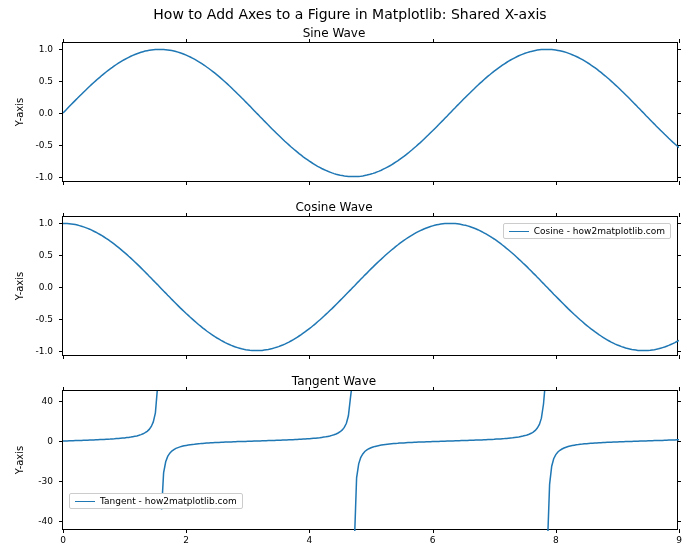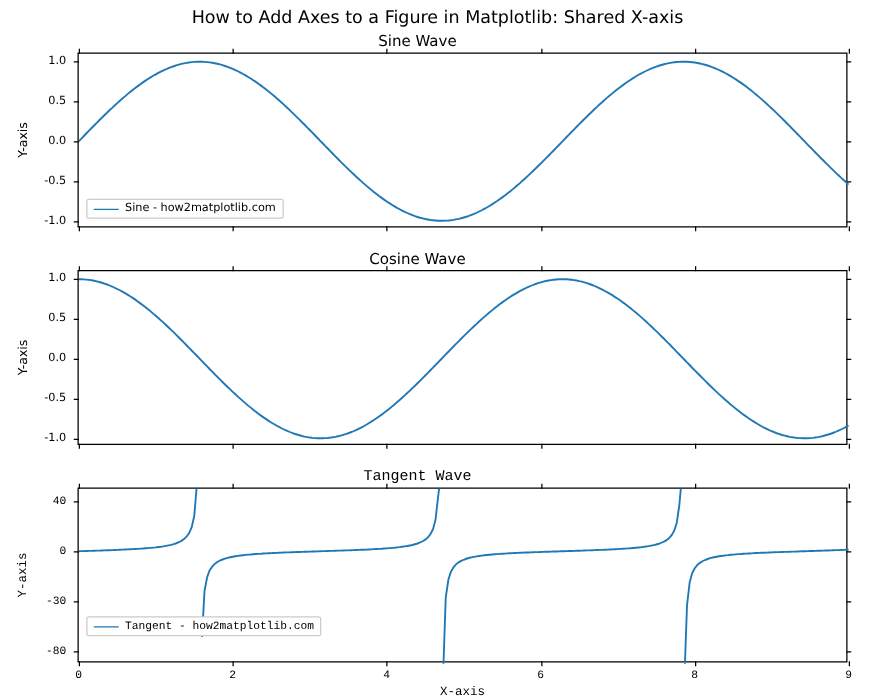--- a/index.html
+++ b/index.html
@@ -169,24 +169,20 @@
           <div class="tick-mark-x" style="left: 616px;"></div>
           <div class="tick-mark-x-t" style="left: 616px;"></div>
           <svg class="curve" width="616" height="140">
             <defs>
               <clipPath id="clip0">
                 <rect x="0" y="0" width="616" height="140"></rect>
               </clipPath>
             </defs>
             <path d="M0.0,70.0 L2.1,67.9 L4.1,65.8 L6.2,63.6 L8.2,61.5 L10.3,59.4 L12.3,57.4 L14.4,55.3 L16.4,53.2 L18.5,51.2 L20.5,49.2 L22.6,47.2 L24.6,45.2 L26.7,43.3 L28.7,41.4 L30.8,39.5 L32.9,37.6 L34.9,35.8 L37.0,34.1 L39.0,32.3 L41.1,30.6 L43.1,29.0 L45.2,27.4 L47.2,25.9 L49.3,24.4 L51.3,22.9 L53.4,21.5 L55.4,20.2 L57.5,18.9 L59.5,17.6 L61.6,16.5 L63.7,15.3 L65.7,14.3 L67.8,13.3 L69.8,12.4 L71.9,11.5 L73.9,10.7 L76.0,10.0 L78.0,9.3 L80.1,8.7 L82.1,8.1 L84.2,7.7 L86.2,7.3 L88.3,7.0 L90.3,6.7 L92.4,6.5 L94.5,6.4 L96.5,6.4 L98.6,6.4 L100.6,6.5 L102.7,6.7 L104.7,6.9 L106.8,7.2 L108.8,7.6 L110.9,8.0 L112.9,8.5 L115.0,9.1 L117.0,9.8 L119.1,10.5 L121.1,11.3 L123.2,12.1 L125.3,13.1 L127.3,14.0 L129.4,15.1 L131.4,16.2 L133.5,17.3 L135.5,18.6 L137.6,19.8 L139.6,21.2 L141.7,22.5 L143.7,24.0 L145.8,25.5 L147.8,27.0 L149.9,28.6 L151.9,30.2 L154.0,31.9 L156.1,33.6 L158.1,35.4 L160.2,37.2 L162.2,39.0 L164.3,40.9 L166.3,42.8 L168.4,44.7 L170.4,46.7 L172.5,48.7 L174.5,50.7 L176.6,52.7 L178.6,54.8 L180.7,56.8 L182.7,58.9 L184.8,61.0 L186.9,63.1 L188.9,65.2 L191.0,67.4 L193.0,69.5 L195.1,71.6 L197.1,73.7 L199.2,75.8 L201.2,77.9 L203.3,80.0 L205.3,82.1 L207.4,84.2 L209.4,86.3 L211.5,88.3 L213.5,90.3 L215.6,92.3 L217.7,94.3 L219.7,96.2 L221.8,98.2 L223.8,100.0 L225.9,101.9 L227.9,103.7 L230.0,105.5 L232.0,107.2 L234.1,108.9 L236.1,110.6 L238.2,112.2 L240.2,113.8 L242.3,115.3 L244.3,116.7 L246.4,118.2 L248.5,119.5 L250.5,120.8 L252.6,122.1 L254.6,123.3 L256.7,124.4 L258.7,125.5 L260.8,126.5 L262.8,127.4 L264.9,128.3 L266.9,129.1 L269.0,129.9 L271.0,130.6 L273.1,131.2 L275.1,131.7 L277.2,132.2 L279.3,132.6 L281.3,133.0 L283.4,133.2 L285.4,133.4 L287.5,133.6 L289.5,133.6 L291.6,133.6 L293.6,133.5 L295.7,133.4 L297.7,133.2 L299.8,132.9 L301.8,132.5 L303.9,132.1 L305.9,131.6 L308.0,131.0 L310.1,130.4 L312.1,129.7 L314.2,128.9 L316.2,128.1 L318.3,127.2 L320.3,126.2 L322.4,125.2 L324.4,124.1 L326.5,123.0 L328.5,121.8 L330.6,120.5 L332.6,119.2 L334.7,117.8 L336.7,116.4 L338.8,114.9 L340.9,113.4 L342.9,111.8 L345.0,110.2 L347.0,108.5 L349.1,106.8 L351.1,105.0 L353.2,103.3 L355.2,101.4 L357.3,99.6 L359.3,97.7 L361.4,95.7 L363.4,93.8 L365.5,91.8 L367.5,89.8 L369.6,87.8 L371.7,85.7 L373.7,83.7 L375.8,81.6 L377.8,79.5 L379.9,77.4 L381.9,75.3 L384.0,73.2 L386.0,71.1 L388.1,68.9 L390.1,66.8 L392.2,64.7 L394.2,62.6 L396.3,60.5 L398.3,58.4 L400.4,56.3 L402.5,54.2 L404.5,52.2 L406.6,50.2 L408.6,48.2 L410.7,46.2 L412.7,44.2 L414.8,42.3 L416.8,40.4 L418.9,38.6 L420.9,36.7 L423.0,34.9 L425.0,33.2 L427.1,31.5 L429.1,29.8 L431.2,28.2 L433.3,26.6 L435.3,25.1 L437.4,23.6 L439.4,22.2 L441.5,20.8 L443.5,19.5 L445.6,18.2 L447.6,17.0 L449.7,15.9 L451.7,14.8 L453.8,13.8 L455.8,12.8 L457.9,11.9 L459.9,11.1 L462.0,10.3 L464.1,9.6 L466.1,9.0 L468.2,8.4 L470.2,7.9 L472.3,7.5 L474.3,7.1 L476.4,6.8 L478.4,6.6 L480.5,6.5 L482.5,6.4 L484.6,6.4 L486.6,6.4 L488.7,6.6 L490.7,6.8 L492.8,7.0 L494.9,7.4 L496.9,7.8 L499.0,8.3 L501.0,8.8 L503.1,9.4 L505.1,10.1 L507.2,10.9 L509.2,11.7 L511.3,12.6 L513.3,13.5 L515.4,14.5 L517.4,15.6 L519.5,16.7 L521.5,17.9 L523.6,19.2 L525.7,20.5 L527.7,21.9 L529.8,23.3 L531.8,24.7 L533.9,26.2 L535.9,27.8 L538.0,29.4 L540.0,31.1 L542.1,32.8 L544.1,34.5 L546.2,36.3 L548.2,38.1 L550.3,40.0 L552.3,41.9 L554.4,43.8 L556.5,45.7 L558.5,47.7 L560.6,49.7 L562.6,51.7 L564.7,53.8 L566.7,55.8 L568.8,57.9 L570.8,60.0 L572.9,62.1 L574.9,64.2 L577.0,66.3 L579.0,68.4 L581.1,70.5 L583.1,72.7 L585.2,74.8 L587.3,76.9 L589.3,79.0 L591.4,81.1 L593.4,83.2 L595.5,85.2 L597.5,87.3 L599.6,89.3 L601.6,91.3 L603.7,93.3 L605.7,95.3 L607.8,97.2 L609.8,99.1 L611.9,101.0 L613.9,102.8 L616.0,104.6" stroke="#1f77b4" stroke-width="1.5" fill="none" clip-path="url(#clip0)"></path>
           </svg>
-          <div class="legend" style="left: 6px; bottom: 6px;">
-            <div class="legend-line"></div>
-            <span>Sine - how2matplotlib.com</span>
-          </div>
         </div>
       </div>
       <div class="panel" style="top: 216px; height: 140px;">
         <div class="panel-title">Cosine Wave</div>
         <div class="plot-area" style="height: 140px;">
           <div class="ylabel">Y-axis</div>
           <div class="tick-label-y" style="top: 133.636px;">-1.0</div>
           <div class="tick-mark-y" style="top: 133.636px;"></div>
           <div class="tick-mark-y-r" style="top: 133.636px;"></div>
           <div class="tick-label-y" style="top: 101.818px;">-0.5</div>
@@ -214,27 +210,31 @@
           <div class="tick-mark-x" style="left: 616px;"></div>
           <div class="tick-mark-x-t" style="left: 616px;"></div>
           <svg class="curve" width="616" height="140">
             <defs>
               <clipPath id="clip1">
                 <rect x="0" y="0" width="616" height="140"></rect>
               </clipPath>
             </defs>
             <path d="M0.0,6.4 L2.1,6.4 L4.1,6.5 L6.2,6.7 L8.2,6.9 L10.3,7.2 L12.3,7.6 L14.4,8.1 L16.4,8.6 L18.5,9.2 L20.5,9.9 L22.6,10.6 L24.6,11.4 L26.7,12.2 L28.7,13.2 L30.8,14.2 L32.9,15.2 L34.9,16.3 L37.0,17.5 L39.0,18.7 L41.1,20.0 L43.1,21.3 L45.2,22.7 L47.2,24.2 L49.3,25.7 L51.3,27.2 L53.4,28.8 L55.4,30.4 L57.5,32.1 L59.5,33.9 L61.6,35.6 L63.7,37.4 L65.7,39.3 L67.8,41.1 L69.8,43.0 L71.9,45.0 L73.9,46.9 L76.0,48.9 L78.0,50.9 L80.1,53.0 L82.1,55.0 L84.2,57.1 L86.2,59.2 L88.3,61.3 L90.3,63.4 L92.4,65.5 L94.5,67.6 L96.5,69.7 L98.6,71.9 L100.6,74.0 L102.7,76.1 L104.7,78.2 L106.8,80.3 L108.8,82.4 L110.9,84.5 L112.9,86.5 L115.0,88.6 L117.0,90.6 L119.1,92.6 L121.1,94.5 L123.2,96.5 L125.3,98.4 L127.3,100.3 L129.4,102.1 L131.4,103.9 L133.5,105.7 L135.5,107.5 L137.6,109.1 L139.6,110.8 L141.7,112.4 L143.7,114.0 L145.8,115.5 L147.8,116.9 L149.9,118.3 L151.9,119.7 L154.0,121.0 L156.1,122.2 L158.1,123.4 L160.2,124.5 L162.2,125.6 L164.3,126.6 L166.3,127.5 L168.4,128.4 L170.4,129.2 L172.5,130.0 L174.5,130.6 L176.6,131.2 L178.6,131.8 L180.7,132.3 L182.7,132.7 L184.8,133.0 L186.9,133.3 L188.9,133.5 L191.0,133.6 L193.0,133.6 L195.1,133.6 L197.1,133.5 L199.2,133.4 L201.2,133.1 L203.3,132.8 L205.3,132.5 L207.4,132.0 L209.4,131.5 L211.5,130.9 L213.5,130.3 L215.6,129.6 L217.7,128.8 L219.7,128.0 L221.8,127.1 L223.8,126.1 L225.9,125.1 L227.9,124.0 L230.0,122.8 L232.0,121.6 L234.1,120.3 L236.1,119.0 L238.2,117.6 L240.2,116.2 L242.3,114.7 L244.3,113.2 L246.4,111.6 L248.5,110.0 L250.5,108.3 L252.6,106.6 L254.6,104.8 L256.7,103.0 L258.7,101.2 L260.8,99.3 L262.8,97.4 L264.9,95.5 L266.9,93.5 L269.0,91.6 L271.0,89.6 L273.1,87.5 L275.1,85.5 L277.2,83.4 L279.3,81.3 L281.3,79.2 L283.4,77.1 L285.4,75.0 L287.5,72.9 L289.5,70.8 L291.6,68.7 L293.6,66.5 L295.7,64.4 L297.7,62.3 L299.8,60.2 L301.8,58.1 L303.9,56.1 L305.9,54.0 L308.0,51.9 L310.1,49.9 L312.1,47.9 L314.2,45.9 L316.2,44.0 L318.3,42.1 L320.3,40.2 L322.4,38.3 L324.4,36.5 L326.5,34.7 L328.5,33.0 L330.6,31.3 L332.6,29.6 L334.7,28.0 L336.7,26.4 L338.8,24.9 L340.9,23.4 L342.9,22.0 L345.0,20.6 L347.0,19.3 L349.1,18.1 L351.1,16.9 L353.2,15.7 L355.2,14.7 L357.3,13.6 L359.3,12.7 L361.4,11.8 L363.4,11.0 L365.5,10.2 L367.5,9.5 L369.6,8.9 L371.7,8.3 L373.7,7.8 L375.8,7.4 L377.8,7.1 L379.9,6.8 L381.9,6.6 L384.0,6.4 L386.0,6.4 L388.1,6.4 L390.1,6.4 L392.2,6.6 L394.2,6.8 L396.3,7.1 L398.3,7.4 L400.4,7.9 L402.5,8.3 L404.5,8.9 L406.6,9.5 L408.6,10.2 L410.7,11.0 L412.7,11.8 L414.8,12.7 L416.8,13.7 L418.9,14.7 L420.9,15.8 L423.0,16.9 L425.0,18.1 L427.1,19.3 L429.1,20.7 L431.2,22.0 L433.3,23.4 L435.3,24.9 L437.4,26.4 L439.4,28.0 L441.5,29.6 L443.5,31.3 L445.6,33.0 L447.6,34.7 L449.7,36.5 L451.7,38.3 L453.8,40.2 L455.8,42.1 L457.9,44.0 L459.9,46.0 L462.0,47.9 L464.1,49.9 L466.1,52.0 L468.2,54.0 L470.2,56.1 L472.3,58.1 L474.3,60.2 L476.4,62.3 L478.4,64.5 L480.5,66.6 L482.5,68.7 L484.6,70.8 L486.6,72.9 L488.7,75.0 L490.7,77.2 L492.8,79.3 L494.9,81.4 L496.9,83.4 L499.0,85.5 L501.0,87.5 L503.1,89.6 L505.1,91.6 L507.2,93.6 L509.2,95.5 L511.3,97.5 L513.3,99.3 L515.4,101.2 L517.4,103.0 L519.5,104.8 L521.5,106.6 L523.6,108.3 L525.7,110.0 L527.7,111.6 L529.8,113.2 L531.8,114.7 L533.9,116.2 L535.9,117.6 L538.0,119.0 L540.0,120.3 L542.1,121.6 L544.1,122.8 L546.2,124.0 L548.2,125.1 L550.3,126.1 L552.3,127.1 L554.4,128.0 L556.5,128.8 L558.5,129.6 L560.6,130.3 L562.6,131.0 L564.7,131.5 L566.7,132.0 L568.8,132.5 L570.8,132.8 L572.9,133.1 L574.9,133.4 L577.0,133.5 L579.0,133.6 L581.1,133.6 L583.1,133.6 L585.2,133.5 L587.3,133.3 L589.3,133.0 L591.4,132.7 L593.4,132.3 L595.5,131.8 L597.5,131.2 L599.6,130.6 L601.6,130.0 L603.7,129.2 L605.7,128.4 L607.8,127.5 L609.8,126.6 L611.9,125.6 L613.9,124.5 L616.0,123.4" stroke="#1f77b4" stroke-width="1.5" fill="none" clip-path="url(#clip1)"></path>
           </svg>
+          <div class="legend" style="right: 6px; top: 6px;">
+            <div class="legend-line"></div>
+            <span>Cosine - how2matplotlib.com</span>
+          </div>
         </div>
       </div>
-      <div class="panel" style="top: 390px; height: 140px; font-family: Liberation Mono, monospace;">
+      <div class="panel" style="top: 390px; height: 140px;">
         <div class="panel-title">Tangent Wave</div>
         <div class="plot-area" style="height: 140px;">
           <div class="ylabel">Y-axis</div>
-          <div class="tick-label-y" style="top: 130px;">-80</div>
+          <div class="tick-label-y" style="top: 130px;">-40</div>
           <div class="tick-mark-y" style="top: 130px;"></div>
           <div class="tick-mark-y-r" style="top: 130px;"></div>
           <div class="tick-label-y" style="top: 90px;">-30</div>
           <div class="tick-mark-y" style="top: 90px;"></div>
           <div class="tick-mark-y-r" style="top: 90px;"></div>
           <div class="tick-label-y" style="top: 50px;">0</div>
           <div class="tick-mark-y" style="top: 50px;"></div>
           <div class="tick-mark-y-r" style="top: 50px;"></div>
           <div class="tick-label-y" style="top: 10px;">40</div>
           <div class="tick-mark-y" style="top: 10px;"></div>
@@ -250,21 +250,20 @@
           <div class="tick-label-x" style="left: 246.4px;">4</div>
           <div class="tick-mark-x" style="left: 369.6px;"></div>
           <div class="tick-mark-x-t" style="left: 369.6px;"></div>
           <div class="tick-label-x" style="left: 369.6px;">6</div>
           <div class="tick-mark-x" style="left: 492.8px;"></div>
           <div class="tick-mark-x-t" style="left: 492.8px;"></div>
           <div class="tick-label-x" style="left: 492.8px;">8</div>
           <div class="tick-mark-x" style="left: 616px;"></div>
           <div class="tick-mark-x-t" style="left: 616px;"></div>
           <div class="tick-label-x" style="left: 616px;">9</div>
-          <div class="xlabel">X-axis</div>
           <svg class="curve" width="616" height="140">
             <defs>
               <clipPath id="clip2">
                 <rect x="0" y="0" width="616" height="140"></rect>
               </clipPath>
             </defs>
             <path d="M0.0,50.0 L2.1,49.9 L4.1,49.9 L6.2,49.8 L8.2,49.7 L10.3,49.7 L12.3,49.6 L14.4,49.5 L16.4,49.5 L18.5,49.4 L20.5,49.3 L22.6,49.2 L24.6,49.2 L26.7,49.1 L28.7,49.0 L30.8,48.9 L32.9,48.8 L34.9,48.7 L37.0,48.6 L39.0,48.5 L41.1,48.4 L43.1,48.3 L45.2,48.2 L47.2,48.1 L49.3,47.9 L51.3,47.8 L53.4,47.6 L55.4,47.5 L57.5,47.3 L59.5,47.1 L61.6,46.9 L63.7,46.6 L65.7,46.4 L67.8,46.1 L69.8,45.7 L71.9,45.3 L73.9,44.9 L76.0,44.3 L78.0,43.6 L80.1,42.8 L82.1,41.7 L84.2,40.3 L86.2,38.4 L88.3,35.5 L90.3,30.9 L92.4,21.8 L94.5,-3.4 M96.5,-10.0 M98.6,118.5 L100.6,81.9 L102.7,70.8 L104.7,65.4 L106.8,62.2 L108.8,60.1 L110.9,58.6 L112.9,57.4 L115.0,56.6 L117.0,55.9 L119.1,55.3 L121.1,54.8 L123.2,54.4 L125.3,54.0 L127.3,53.7 L129.4,53.4 L131.4,53.2 L133.5,52.9 L135.5,52.7 L137.6,52.6 L139.6,52.4 L141.7,52.2 L143.7,52.1 L145.8,52.0 L147.8,51.8 L149.9,51.7 L151.9,51.6 L154.0,51.5 L156.1,51.4 L158.1,51.3 L160.2,51.2 L162.2,51.1 L164.3,51.0 L166.3,50.9 L168.4,50.9 L170.4,50.8 L172.5,50.7 L174.5,50.6 L176.6,50.6 L178.6,50.5 L180.7,50.4 L182.7,50.4 L184.8,50.3 L186.9,50.2 L188.9,50.2 L191.0,50.1 L193.0,50.0 L195.1,49.9 L197.1,49.9 L199.2,49.8 L201.2,49.7 L203.3,49.7 L205.3,49.6 L207.4,49.5 L209.4,49.5 L211.5,49.4 L213.5,49.3 L215.6,49.3 L217.7,49.2 L219.7,49.1 L221.8,49.0 L223.8,48.9 L225.9,48.8 L227.9,48.8 L230.0,48.7 L232.0,48.6 L234.1,48.5 L236.1,48.3 L238.2,48.2 L240.2,48.1 L242.3,48.0 L244.3,47.8 L246.4,47.7 L248.5,47.5 L250.5,47.3 L252.6,47.2 L254.6,46.9 L256.7,46.7 L258.7,46.4 L260.8,46.1 L262.8,45.8 L264.9,45.4 L266.9,45.0 L269.0,44.4 L271.0,43.8 L273.1,43.0 L275.1,42.0 L277.2,40.7 L279.3,38.9 L281.3,36.4 L283.4,32.3 L285.4,24.8 L287.5,6.3 L289.5,-10.0 M291.6,145.5 L293.6,86.8 L295.7,72.8 L297.7,66.5 L299.8,62.9 L301.8,60.5 L303.9,58.9 L305.9,57.7 L308.0,56.8 L310.1,56.0 L312.1,55.4 L314.2,54.9 L316.2,54.5 L318.3,54.1 L320.3,53.8 L322.4,53.5 L324.4,53.2 L326.5,53.0 L328.5,52.8 L330.6,52.6 L332.6,52.4 L334.7,52.3 L336.7,52.1 L338.8,52.0 L340.9,51.9 L342.9,51.7 L345.0,51.6 L347.0,51.5 L349.1,51.4 L351.1,51.3 L353.2,51.2 L355.2,51.1 L357.3,51.0 L359.3,51.0 L361.4,50.9 L363.4,50.8 L365.5,50.7 L367.5,50.7 L369.6,50.6 L371.7,50.5 L373.7,50.4 L375.8,50.4 L377.8,50.3 L379.9,50.2 L381.9,50.2 L384.0,50.1 L386.0,50.0 L388.1,50.0 L390.1,49.9 L392.2,49.8 L394.2,49.8 L396.3,49.7 L398.3,49.6 L400.4,49.6 L402.5,49.5 L404.5,49.4 L406.6,49.3 L408.6,49.3 L410.7,49.2 L412.7,49.1 L414.8,49.0 L416.8,48.9 L418.9,48.9 L420.9,48.8 L423.0,48.7 L425.0,48.6 L427.1,48.5 L429.1,48.4 L431.2,48.3 L433.3,48.1 L435.3,48.0 L437.4,47.9 L439.4,47.7 L441.5,47.6 L443.5,47.4 L445.6,47.2 L447.6,47.0 L449.7,46.8 L451.7,46.5 L453.8,46.2 L455.8,45.9 L457.9,45.5 L459.9,45.1 L462.0,44.6 L464.1,44.0 L466.1,43.2 L468.2,42.3 L470.2,41.1 L472.3,39.4 L474.3,37.1 L476.4,33.5 L478.4,27.2 L480.5,13.0 L482.5,-10.0 M484.6,150.0 L486.6,93.4 L488.7,75.2 L490.7,67.7 L492.8,63.6 L494.9,61.0 L496.9,59.3 L499.0,58.0 L501.0,57.0 L503.1,56.2 L505.1,55.5 L507.2,55.0 L509.2,54.6 L511.3,54.2 L513.3,53.8 L515.4,53.6 L517.4,53.3 L519.5,53.1 L521.5,52.8 L523.6,52.7 L525.7,52.5 L527.7,52.3 L529.8,52.2 L531.8,52.0 L533.9,51.9 L535.9,51.8 L538.0,51.7 L540.0,51.5 L542.1,51.4 L544.1,51.3 L546.2,51.2 L548.2,51.2 L550.3,51.1 L552.3,51.0 L554.4,50.9 L556.5,50.8 L558.5,50.7 L560.6,50.7 L562.6,50.6 L564.7,50.5 L566.7,50.5 L568.8,50.4 L570.8,50.3 L572.9,50.3 L574.9,50.2 L577.0,50.1 L579.0,50.0 L581.1,50.0 L583.1,49.9 L585.2,49.8 L587.3,49.8 L589.3,49.7 L591.4,49.6 L593.4,49.6 L595.5,49.5 L597.5,49.4 L599.6,49.4 L601.6,49.3 L603.7,49.2 L605.7,49.1 L607.8,49.1 L609.8,49.0 L611.9,48.9 L613.9,48.8 L616.0,48.7" stroke="#1f77b4" stroke-width="1.5" fill="none" clip-path="url(#clip2)"></path>
           </svg>
           <div class="legend" style="left: 6px; bottom: 20px;">
             <div class="legend-line"></div>

